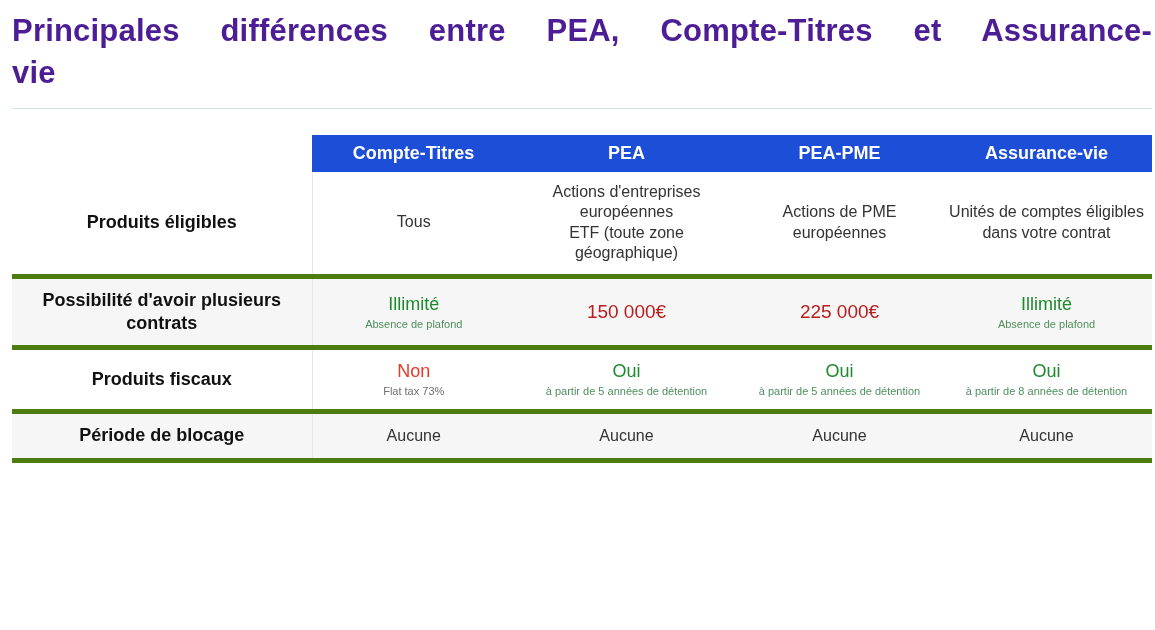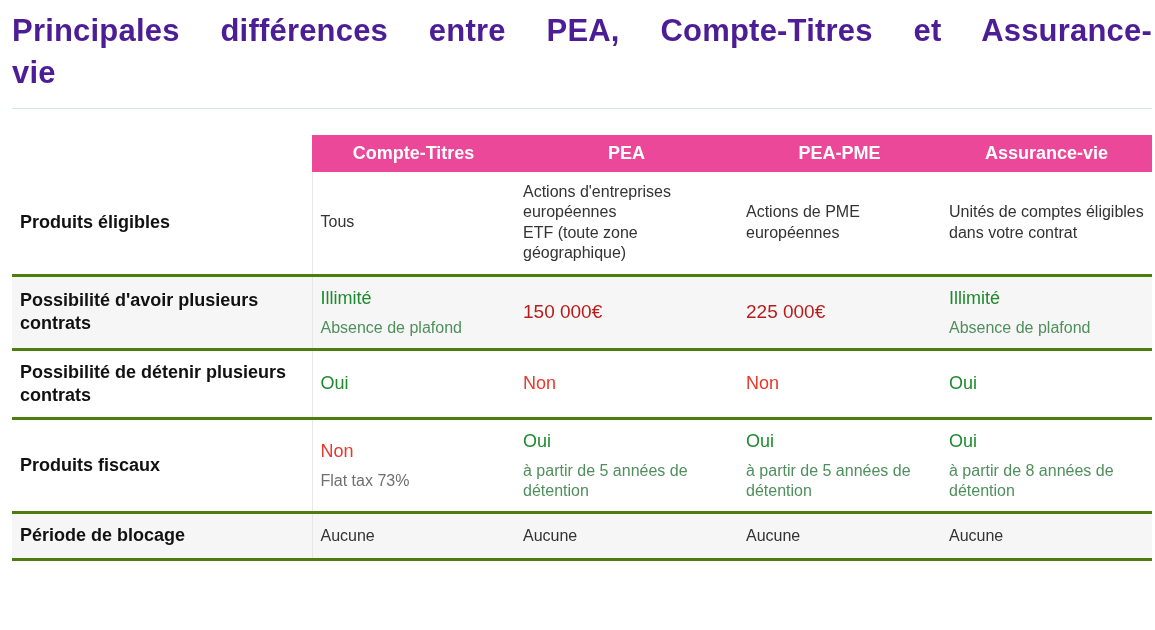--- a/index.html
+++ b/index.html
@@ -51,38 +51,38 @@
     margin-left: 4px;
     table-layout: fixed;
   }
   table.compare col.c0 { width: 300px; }
   table.compare col.c1 { width: 203px; }
   table.compare col.c2 { width: 223px; }
   table.compare col.c3 { width: 203px; }
   table.compare col.c4 { width: 211px; }
 
   thead th {
-    background: #ec4899;
+    background: #1d4ed8;
     color: #ffffff;
     font-size: 18px;
     font-weight: bold;
     padding: 8px 6px;
     text-align: center;
     vertical-align: middle;
   }
   thead th.blank {
     background: #ffffff;
   }
   tbody td {
-    text-align: left;
+    text-align: center;
     vertical-align: middle;
     font-size: 16px;
     color: #333333;
     padding: 10px 8px;
-    border-bottom: 3px solid #4d7c0f;
+    border-bottom: 5px solid #4d7c0f;
     line-height: 1.28;
   }
   tbody td.rowlabel {
     font-weight: bold;
     color: #111111;
     font-size: 18px;
     line-height: 1.3;
   }
   tbody tr.alt td {
     background: #f6f6f6;
@@ -97,24 +97,24 @@
   .yes {
     color: #1e8a2e;
     font-size: 18px;
   }
   .no {
     color: #e8382b;
     font-size: 18px;
   }
   .sub {
     display: block;
-    font-size: 16px;
+    font-size: 11px;
     color: #6f6f6f;
     line-height: 1.25;
-    margin-top: 8px;
+    margin-top: 2px;
   }
   .sub.green {
     color: #4f8f5c;
   }
   .cellmain {
     display: block;
   }
   .plain {
     font-size: 16px;
     color: #333333;
@@ -176,35 +176,20 @@
           </td>
           <td>
             <span class="cellmain big">225 000€</span>
           </td>
           <td>
             <span class="cellmain yes">Illimité</span>
             <span class="sub green">Absence de plafond</span>
           </td>
         </tr>
         <tr>
-          <td class="rowlabel">Possibilité de détenir plusieurs contrats</td>
-          <td>
-            <span class="cellmain yes">Oui</span>
-          </td>
-          <td>
-            <span class="cellmain no">Non</span>
-          </td>
-          <td>
-            <span class="cellmain no">Non</span>
-          </td>
-          <td>
-            <span class="cellmain yes">Oui</span>
-          </td>
-        </tr>
-        <tr>
           <td class="rowlabel">Produits fiscaux</td>
           <td>
             <span class="cellmain no">Non</span>
             <span class="sub">Flat tax 73%</span>
           </td>
           <td>
             <span class="cellmain yes">Oui</span>
             <span class="sub green">à partir de 5 années de détention</span>
           </td>
           <td>

